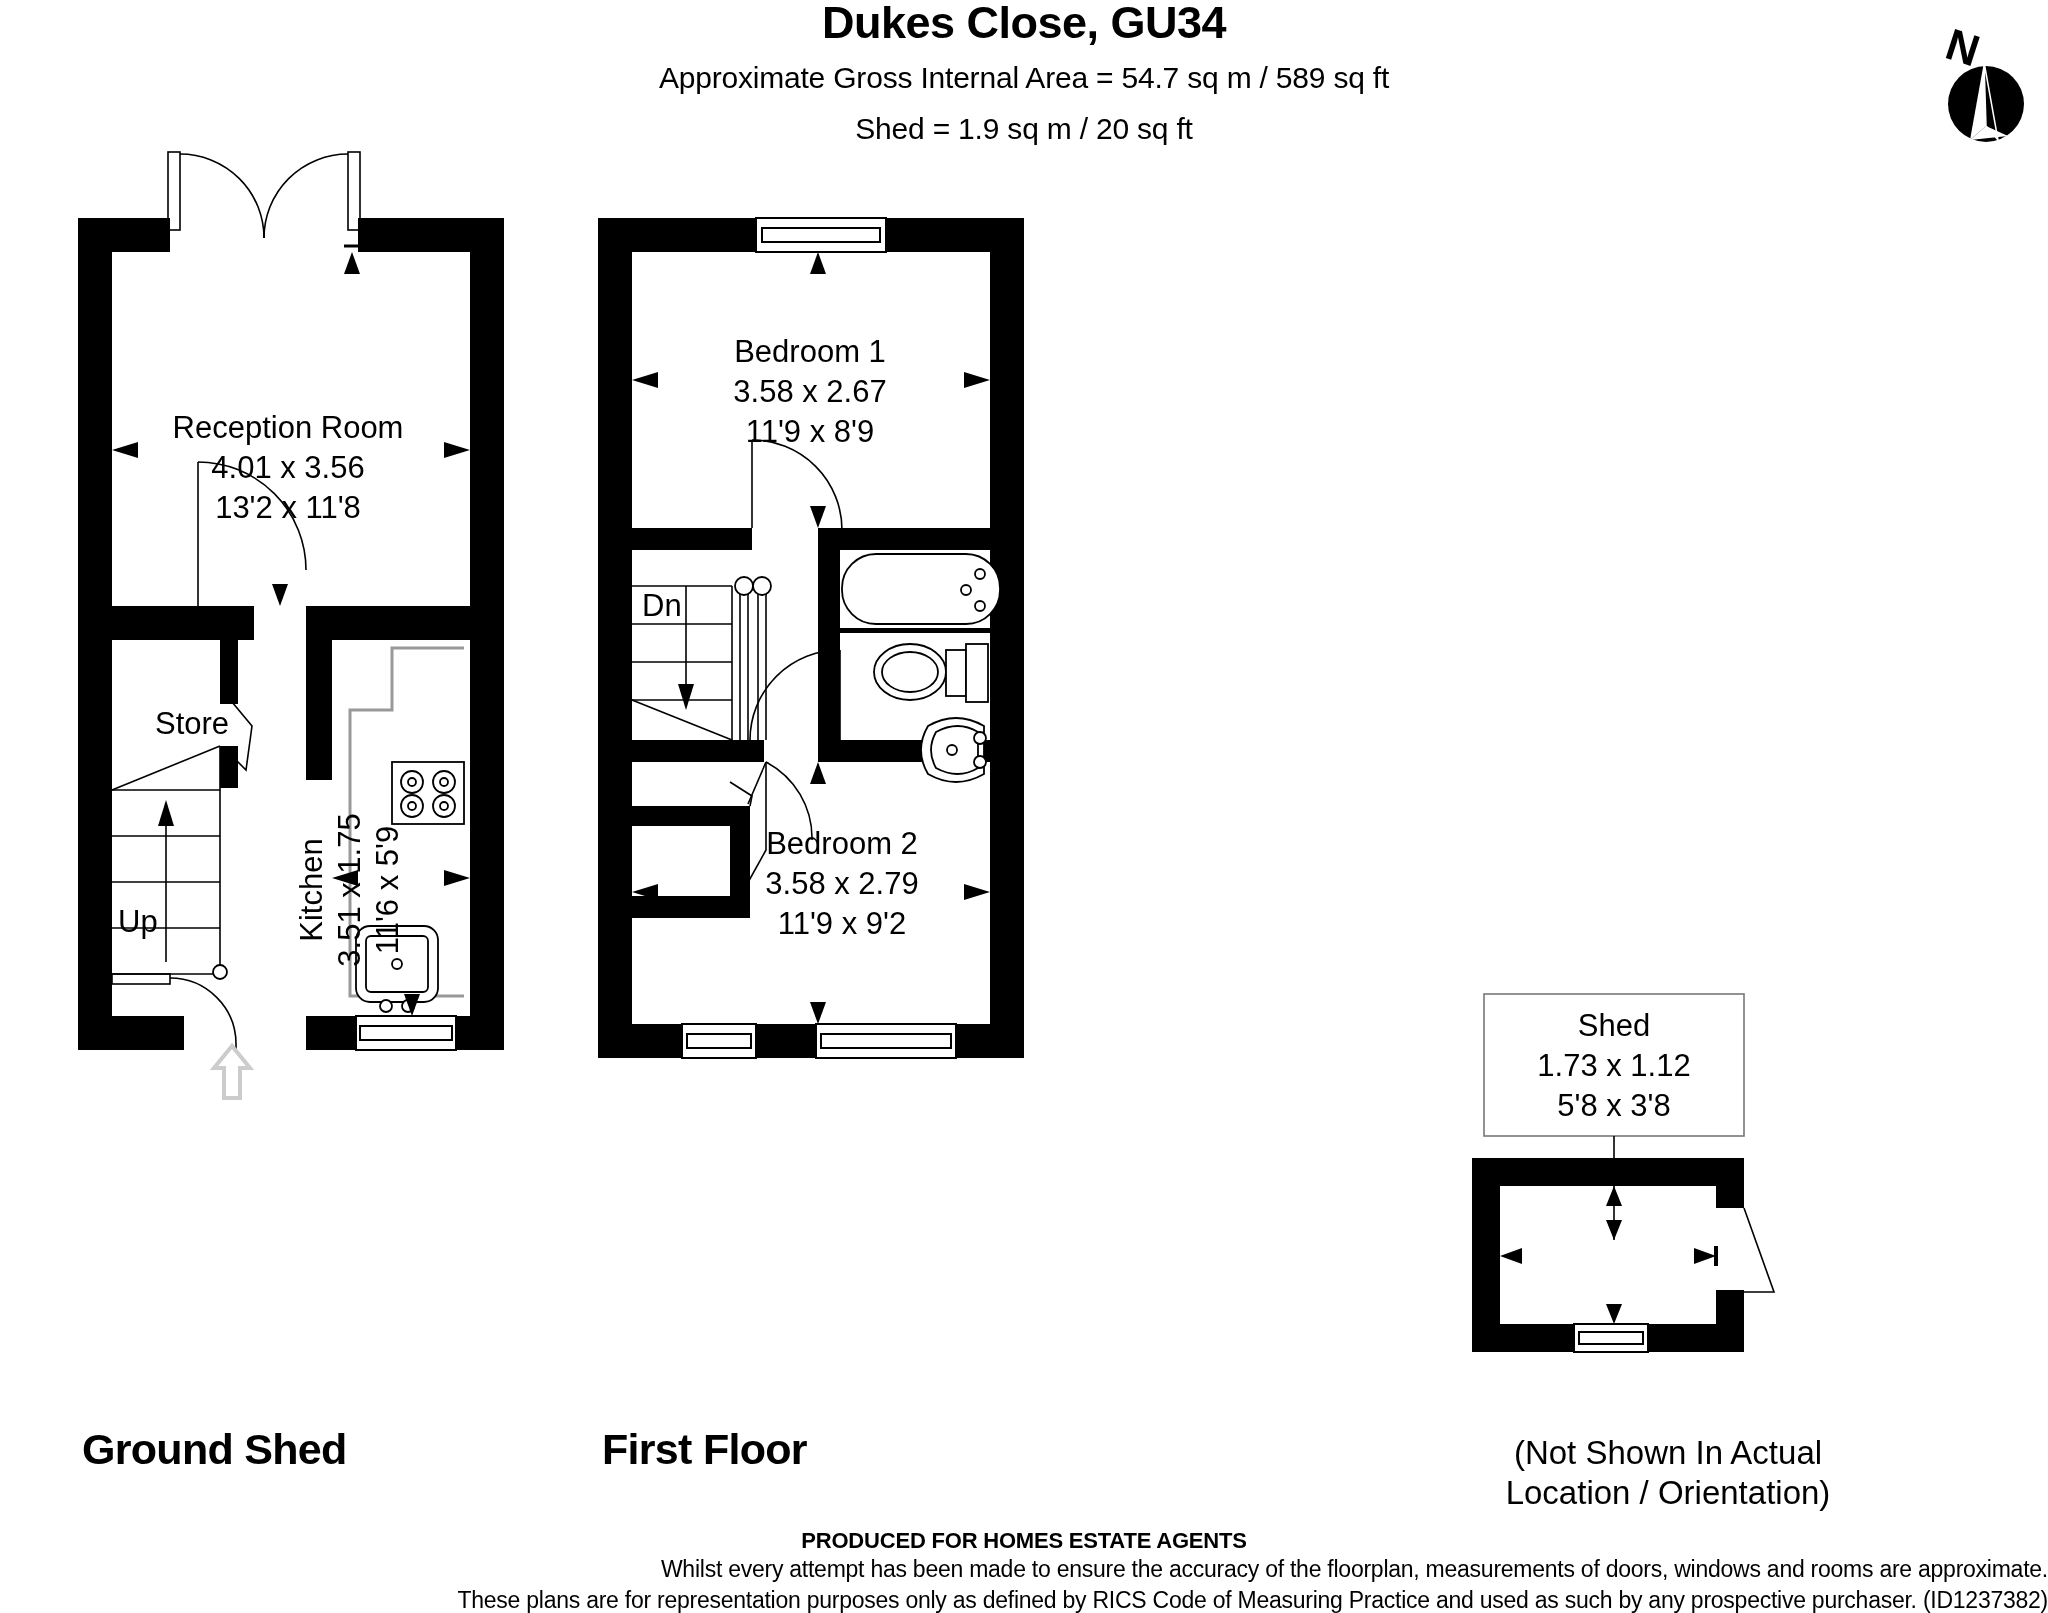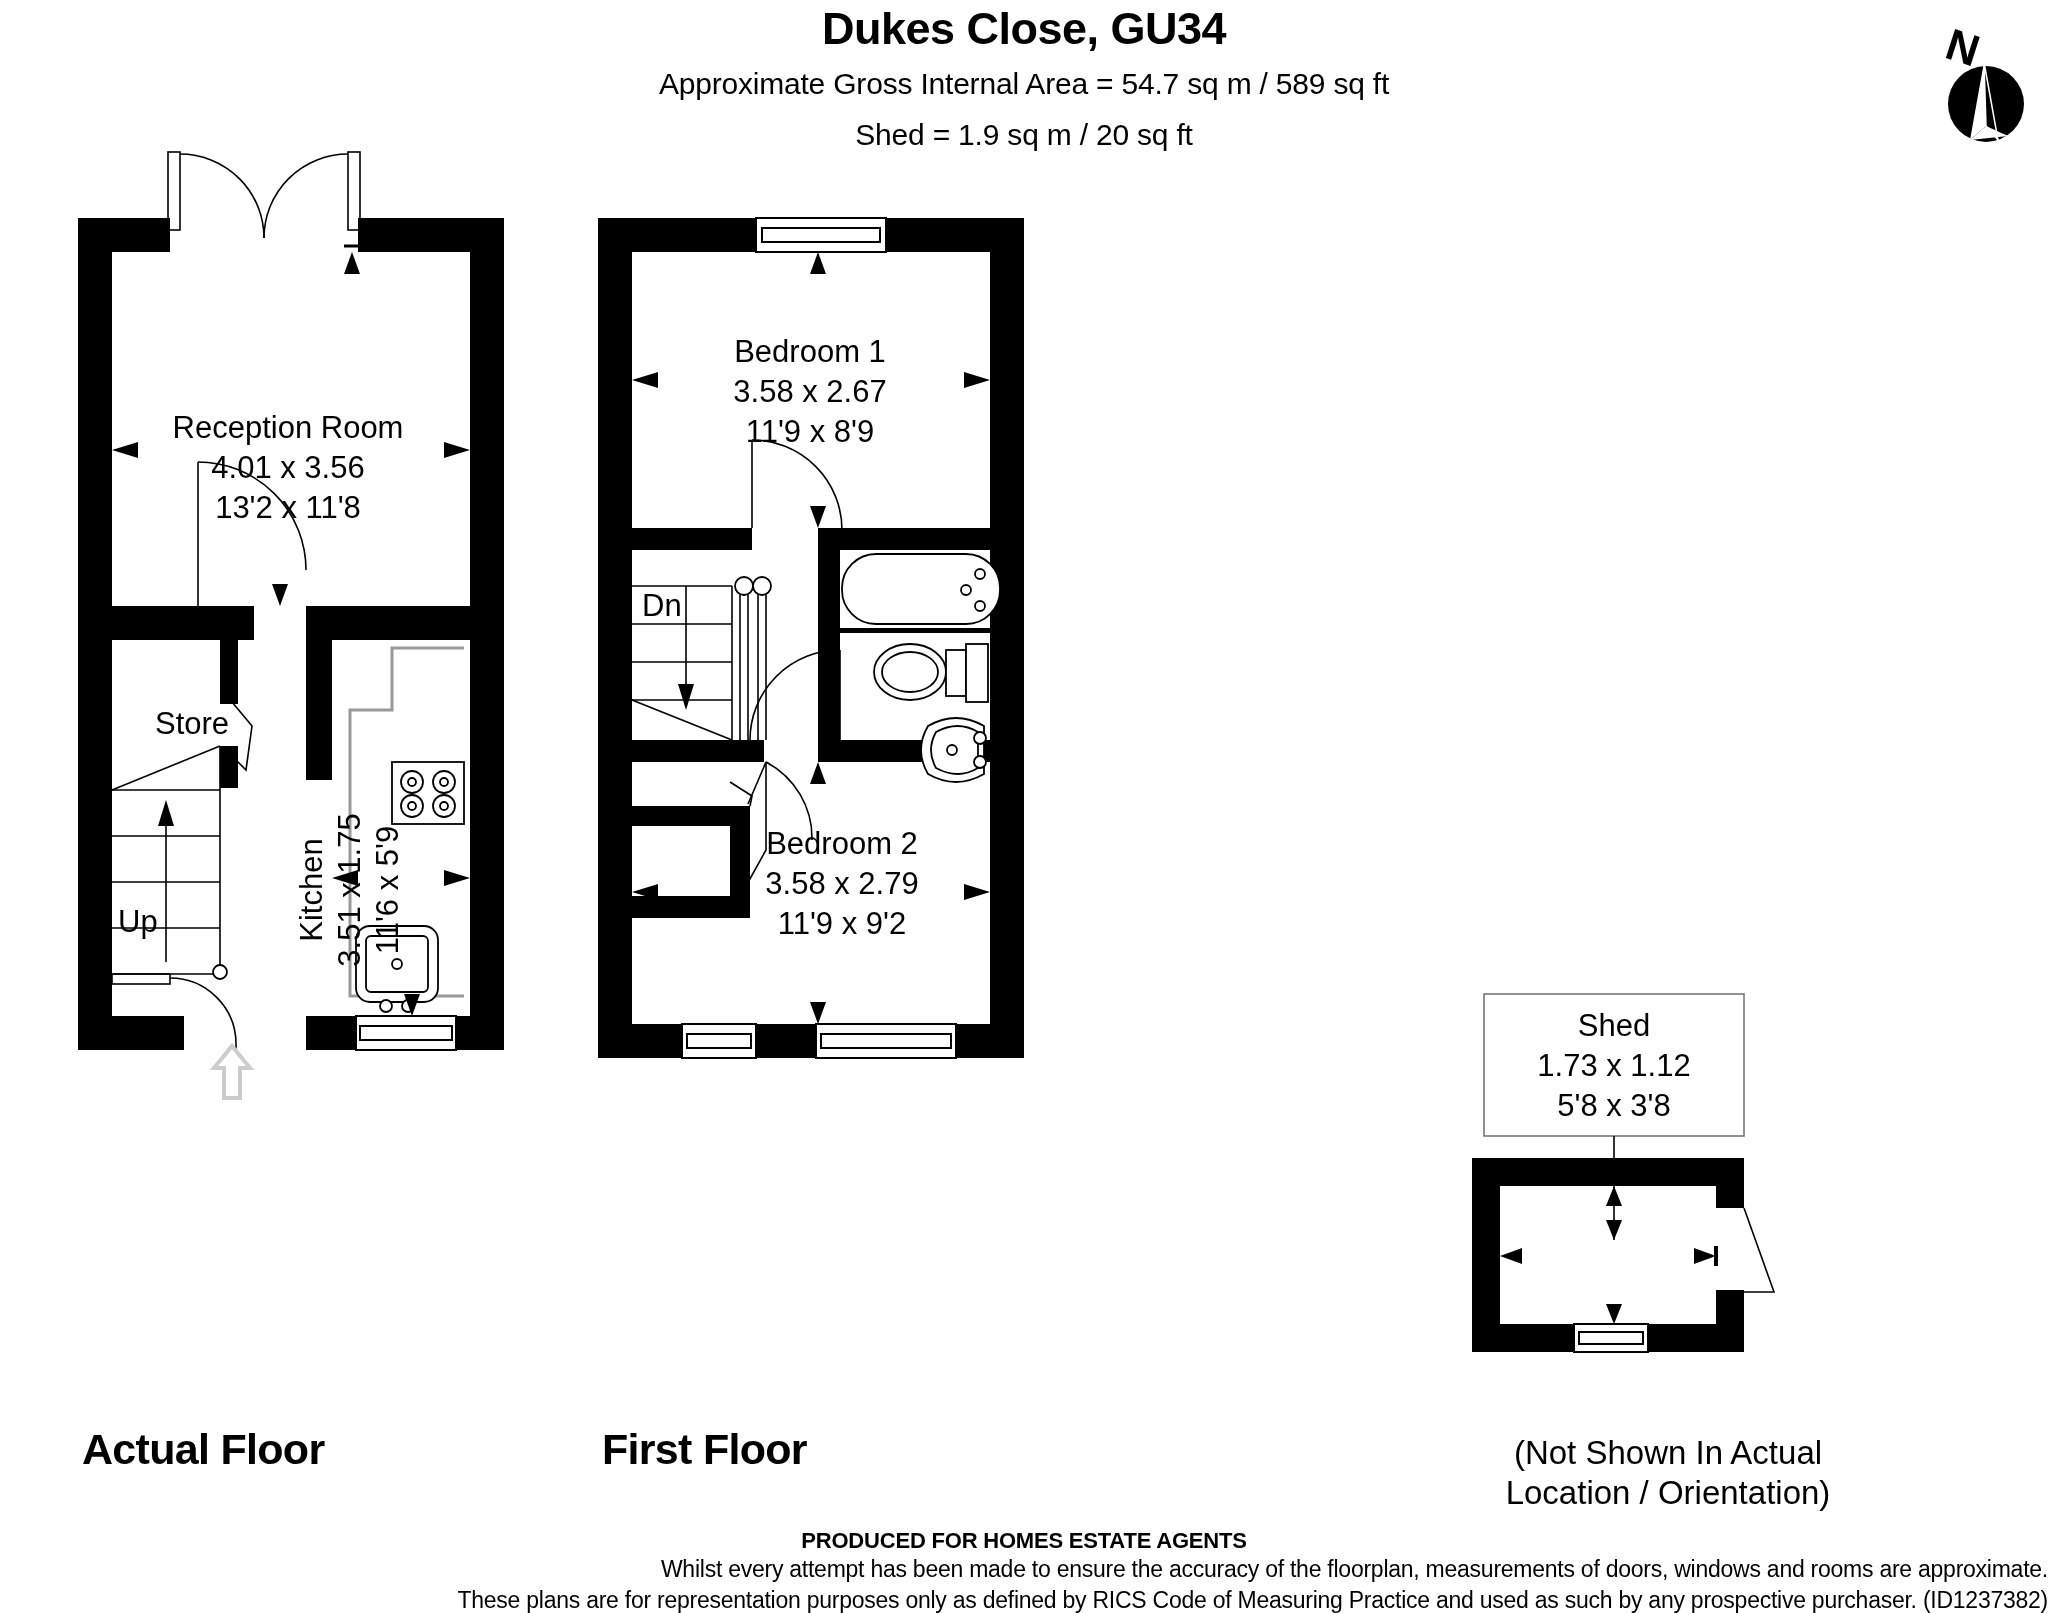--- a/index.html
+++ b/index.html
@@ -28,21 +28,21 @@
   #header {
     position: absolute;
     left: 0; top: 0;
     width: 2048px;
     text-align: center;
   }
   #plan-title {
     font-size: 45px;
     font-weight: bold;
     letter-spacing: -0.5px;
-    margin-top: 6px;
+    margin-top: 0;
     line-height: 1.02;
   }
   .sub-line {
     font-size: 30px;
     line-height: 1.32;
     letter-spacing: -0.2px;
     margin-top: 12px;
   }
 
   
@@ -417,21 +417,21 @@
         <polygon points="174,250 166,230 182,230"></polygon>
         <polygon points="174,196 166,216 182,216"></polygon>
         <polygon points="60,266 82,258 82,274"></polygon>
         <polygon points="276,266 254,258 254,274"></polygon>
         <line x1="276" y1="256" x2="276" y2="276" stroke="#000000" stroke-width="4"></line>
         <polygon points="174,334 166,314 182,314"></polygon>
       </g>
     </svg>
   </div>
 
-  <div class="floor-caption" style="left:82px; top:1425px;">Actual Floor</div>
+  <div class="floor-caption" style="left:82px; top:1425px;">Ground Shed</div>
   <div class="floor-caption" style="left:602px; top:1425px;">First Floor</div>
 
   <div class="shed-note" style="left:1448px; top:1412px; width:440px;margin-top:21px;">
     <div>(Not Shown In Actual</div>
     <div>Location / Orientation)</div>
   </div>
 
   <div id="footer" style="top:1528px;">
     <div id="footer-producer">PRODUCED FOR HOMES ESTATE AGENTS</div>
     <div class="footer-line">Whilst every attempt has been made to ensure the accuracy of the floorplan, measurements of doors, windows and rooms are approximate.</div>

